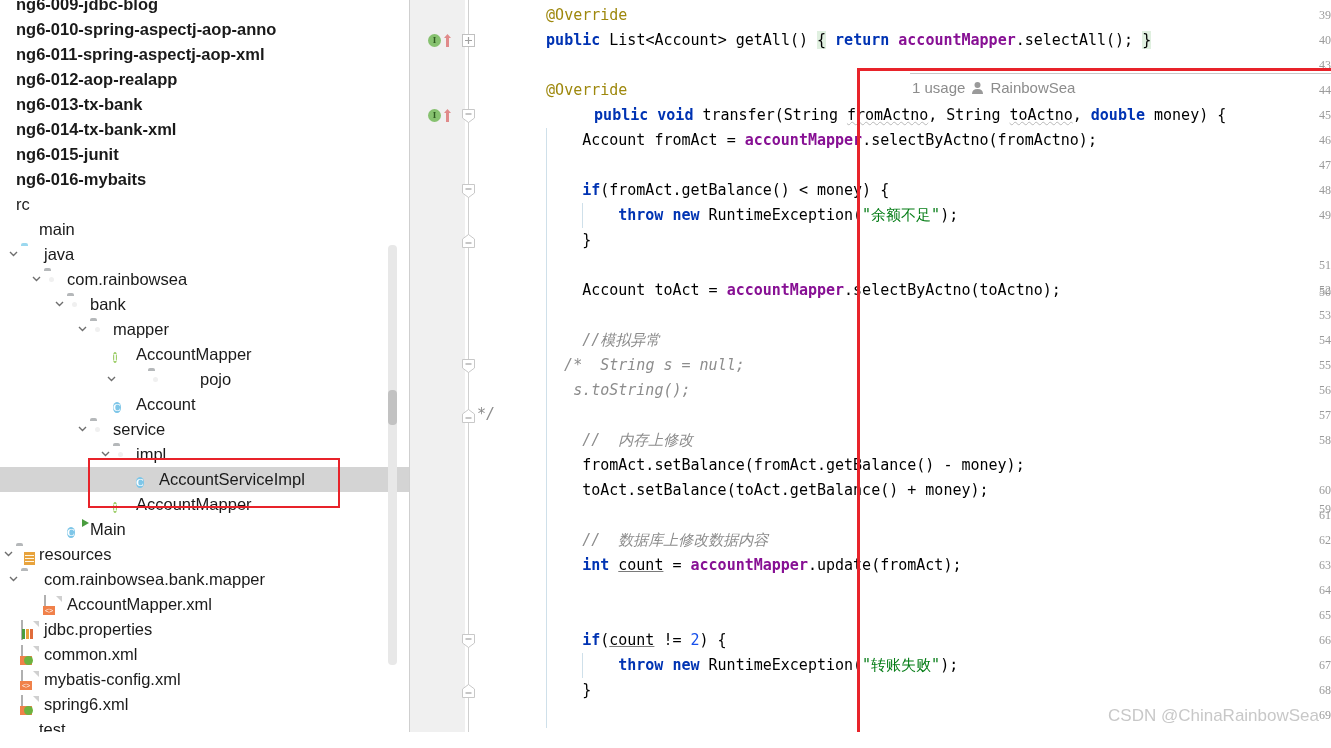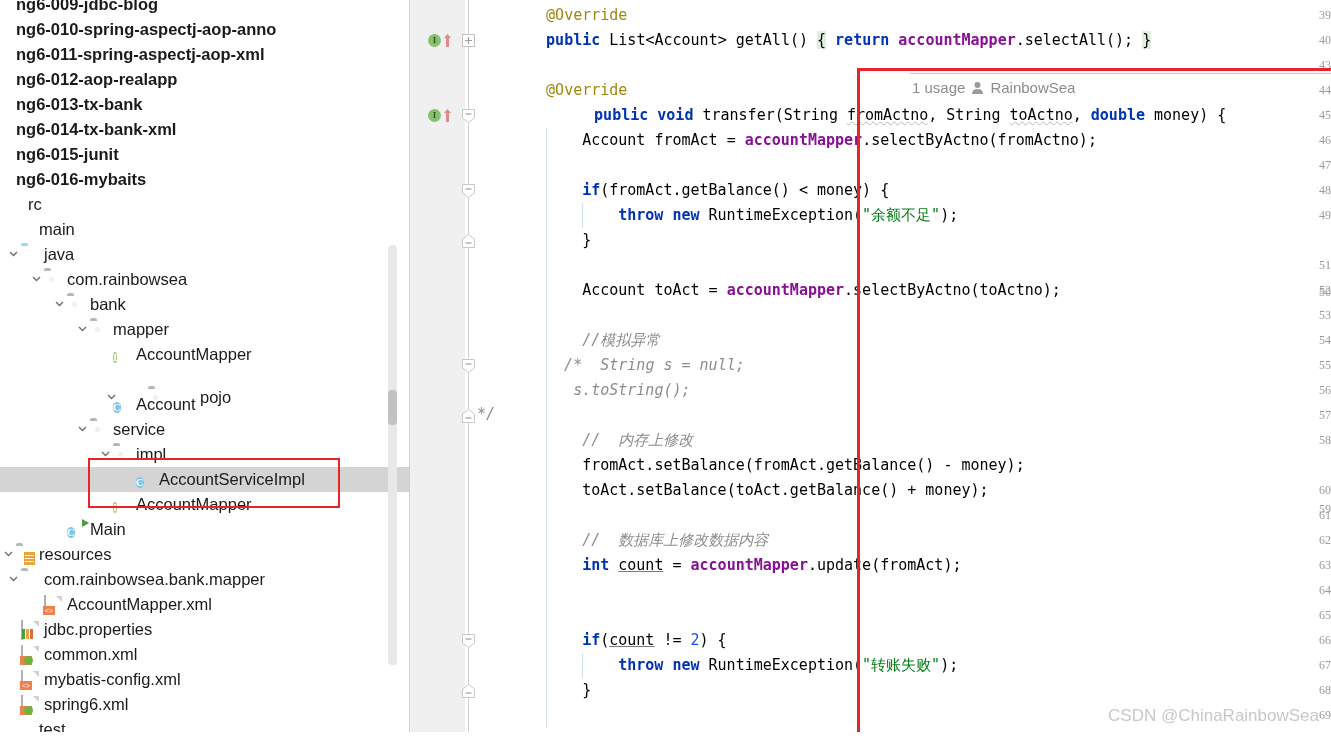--- a/index.html
+++ b/index.html
@@ -420,21 +420,21 @@
         <div class="tree-row bold" style="top: 142px;">
           <span style="display: inline-block; width: 0px;"></span>
           <span class="tw none"></span>
           <span class="lbl mod-lbl">ng6-015-junit</span>
         </div>
         <div class="tree-row bold" style="top: 167px;">
           <span style="display: inline-block; width: 0px;"></span>
           <span class="tw none"></span>
           <span class="lbl mod-lbl">ng6-016-mybaits</span>
         </div>
-        <div class="tree-row" style="top: 192px; padding-left: 12px;">
+        <div class="tree-row" style="top: 192px;">
           <span style="display: inline-block; width: 0px;"></span>
           <span class="tw none"></span>
           <span class="lbl">rc</span>
         </div>
         <div class="tree-row" style="top: 217px;">
           <span style="display: inline-block; width: 0px;"></span>
           <span class="tw none"></span>
           <span class="ico"><span class="ic-block"></span></span>
           <span class="lbl">main</span>
         </div>
@@ -469,21 +469,21 @@
             </svg></span>
           <span class="ico"><span class="ic-folder-gray"></span></span>
           <span class="lbl">mapper</span>
         </div>
         <div class="tree-row" style="top: 342px;">
           <span style="display: inline-block; width: 97px;"></span>
           <span class="tw none"></span>
           <span class="ico"><span class="ic-badge itf">I</span></span>
           <span class="lbl">AccountMapper</span>
         </div>
-        <div class="tree-row" style="top: 385px; gap: 29px;">
+        <div class="tree-row" style="top: 367px; gap: 29px;">
           <span style="display: inline-block; width: 74px;"></span>
           <span class="tw"><svg width="11" height="11" viewBox="0 0 11 11">
               <path d="M2 4 L5.5 7.5 L9 4" stroke="#6e6e6e" stroke-width="1.4" fill="none"></path>
             </svg></span>
           <span class="ico"><span class="ic-folder-gray"></span></span>
           <span class="lbl">pojo</span>
         </div>
         <div class="tree-row" style="top: 392px;">
           <span style="display: inline-block; width: 97px;"></span>
           <span class="tw none"></span>

